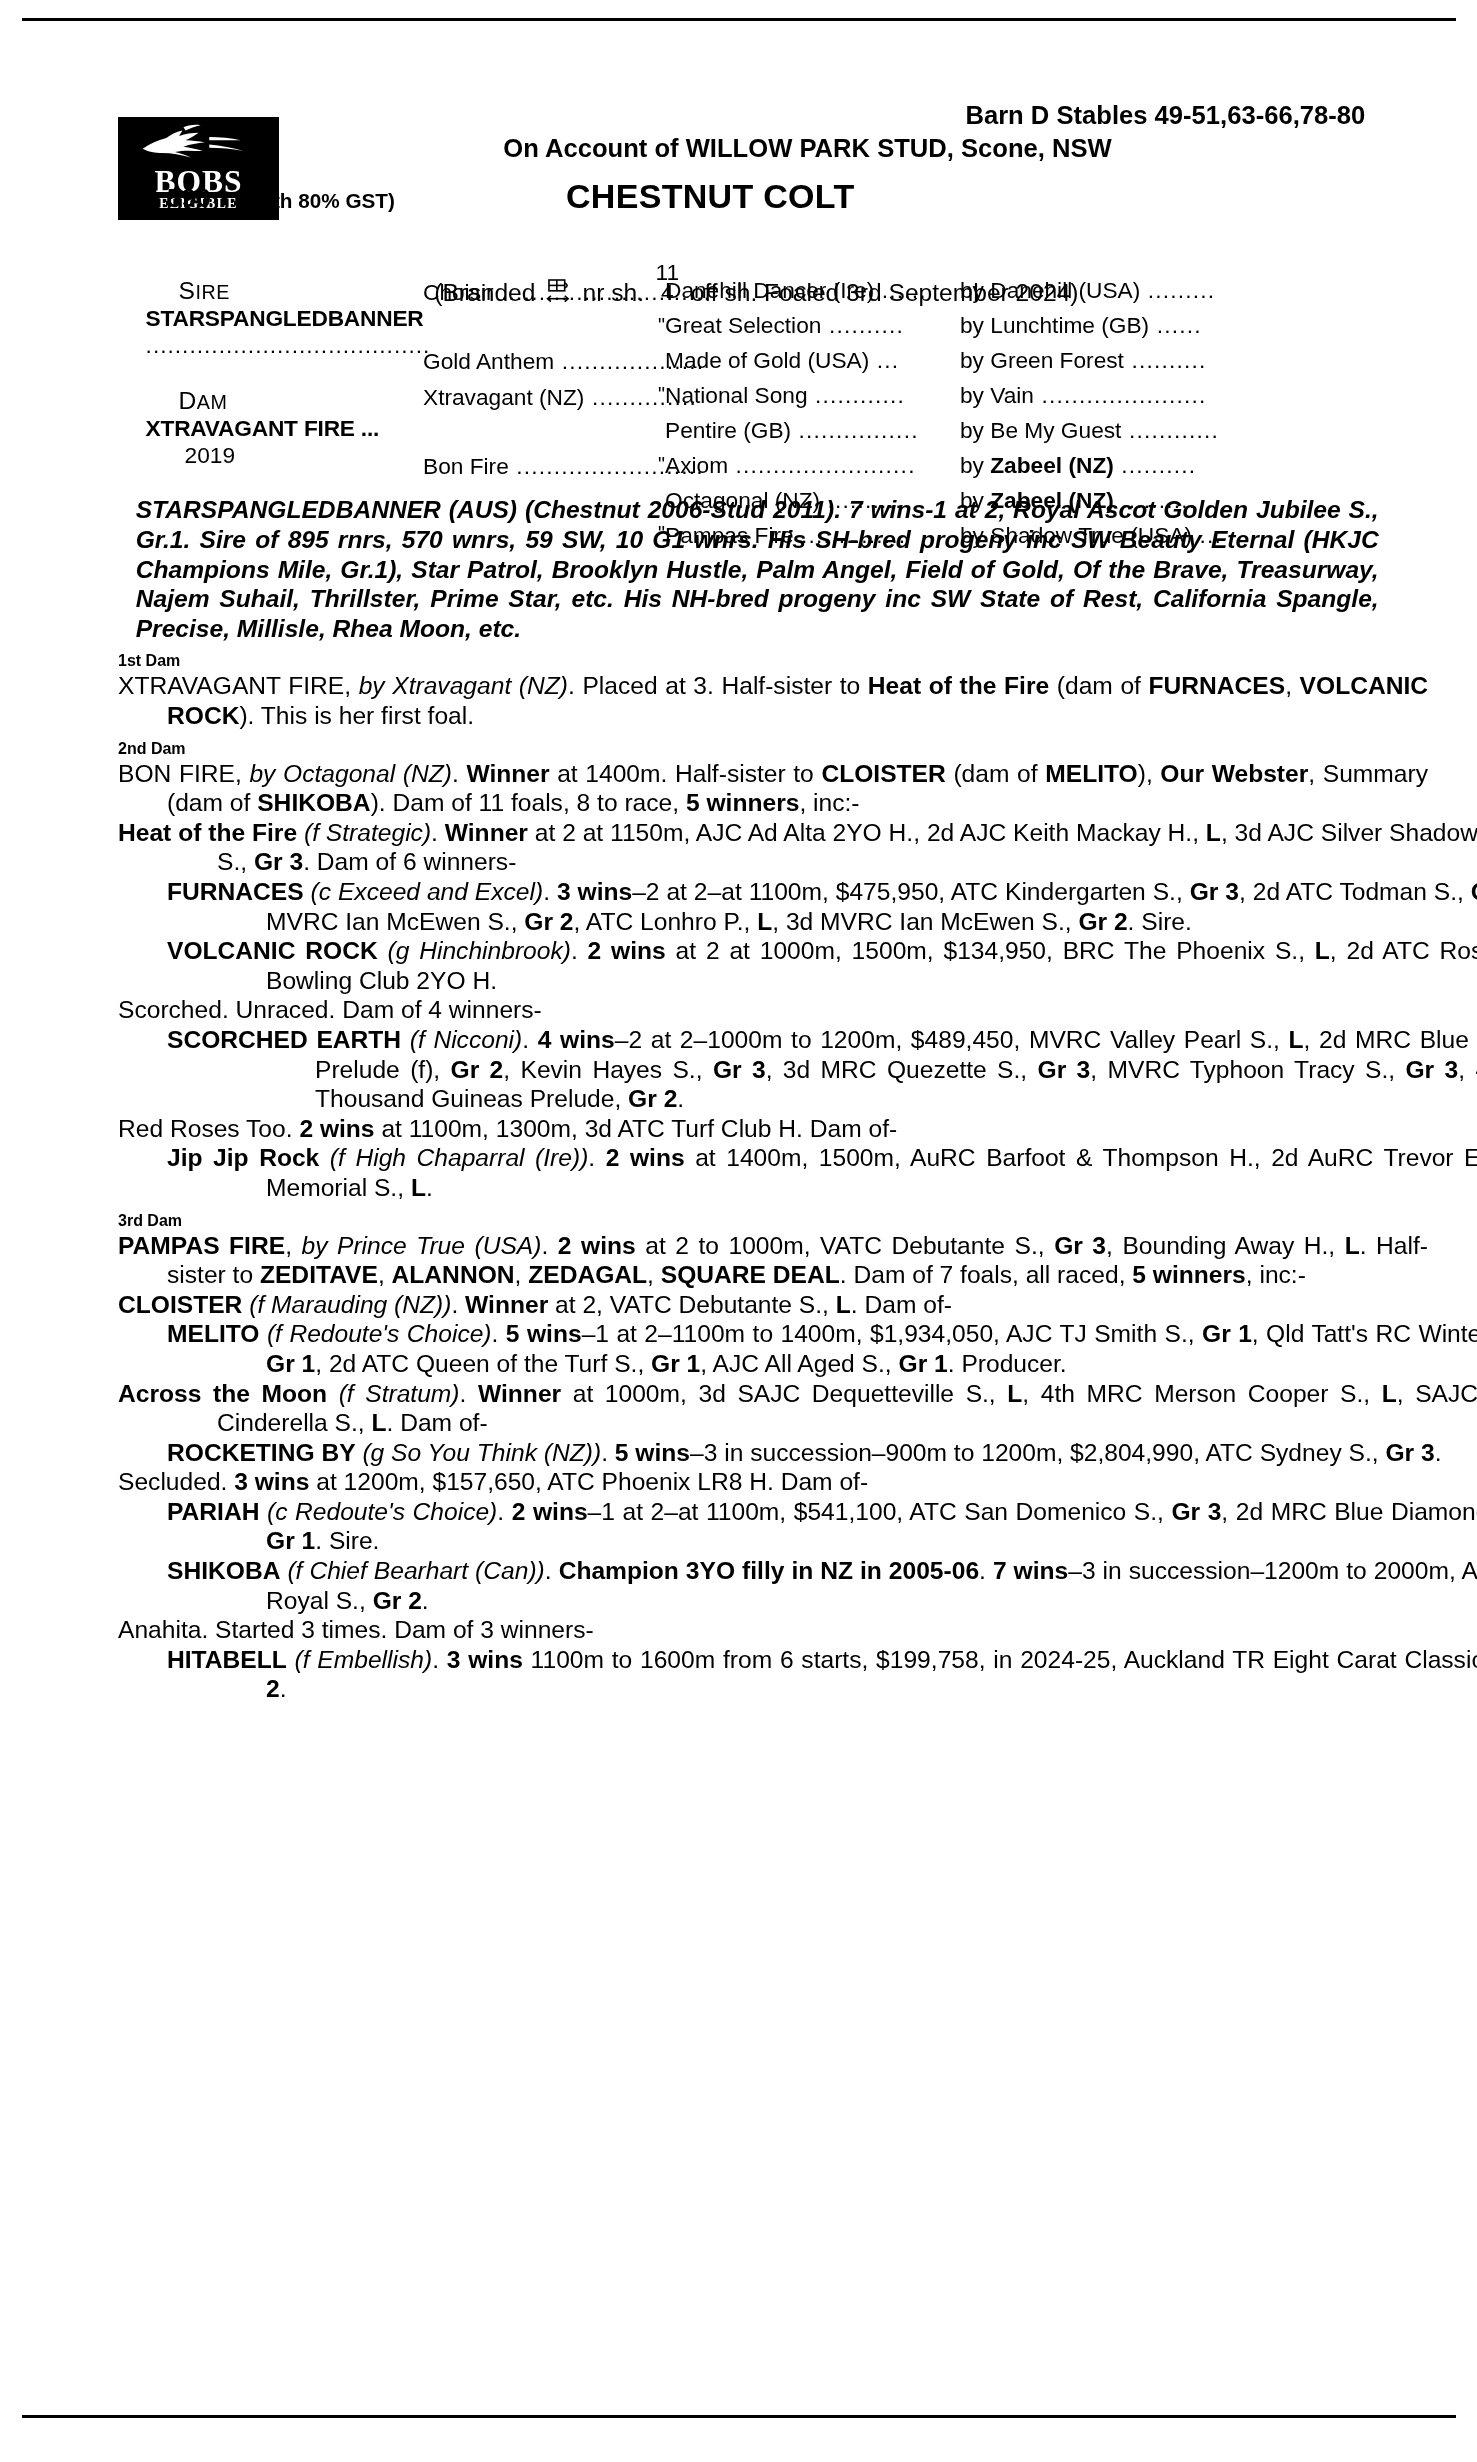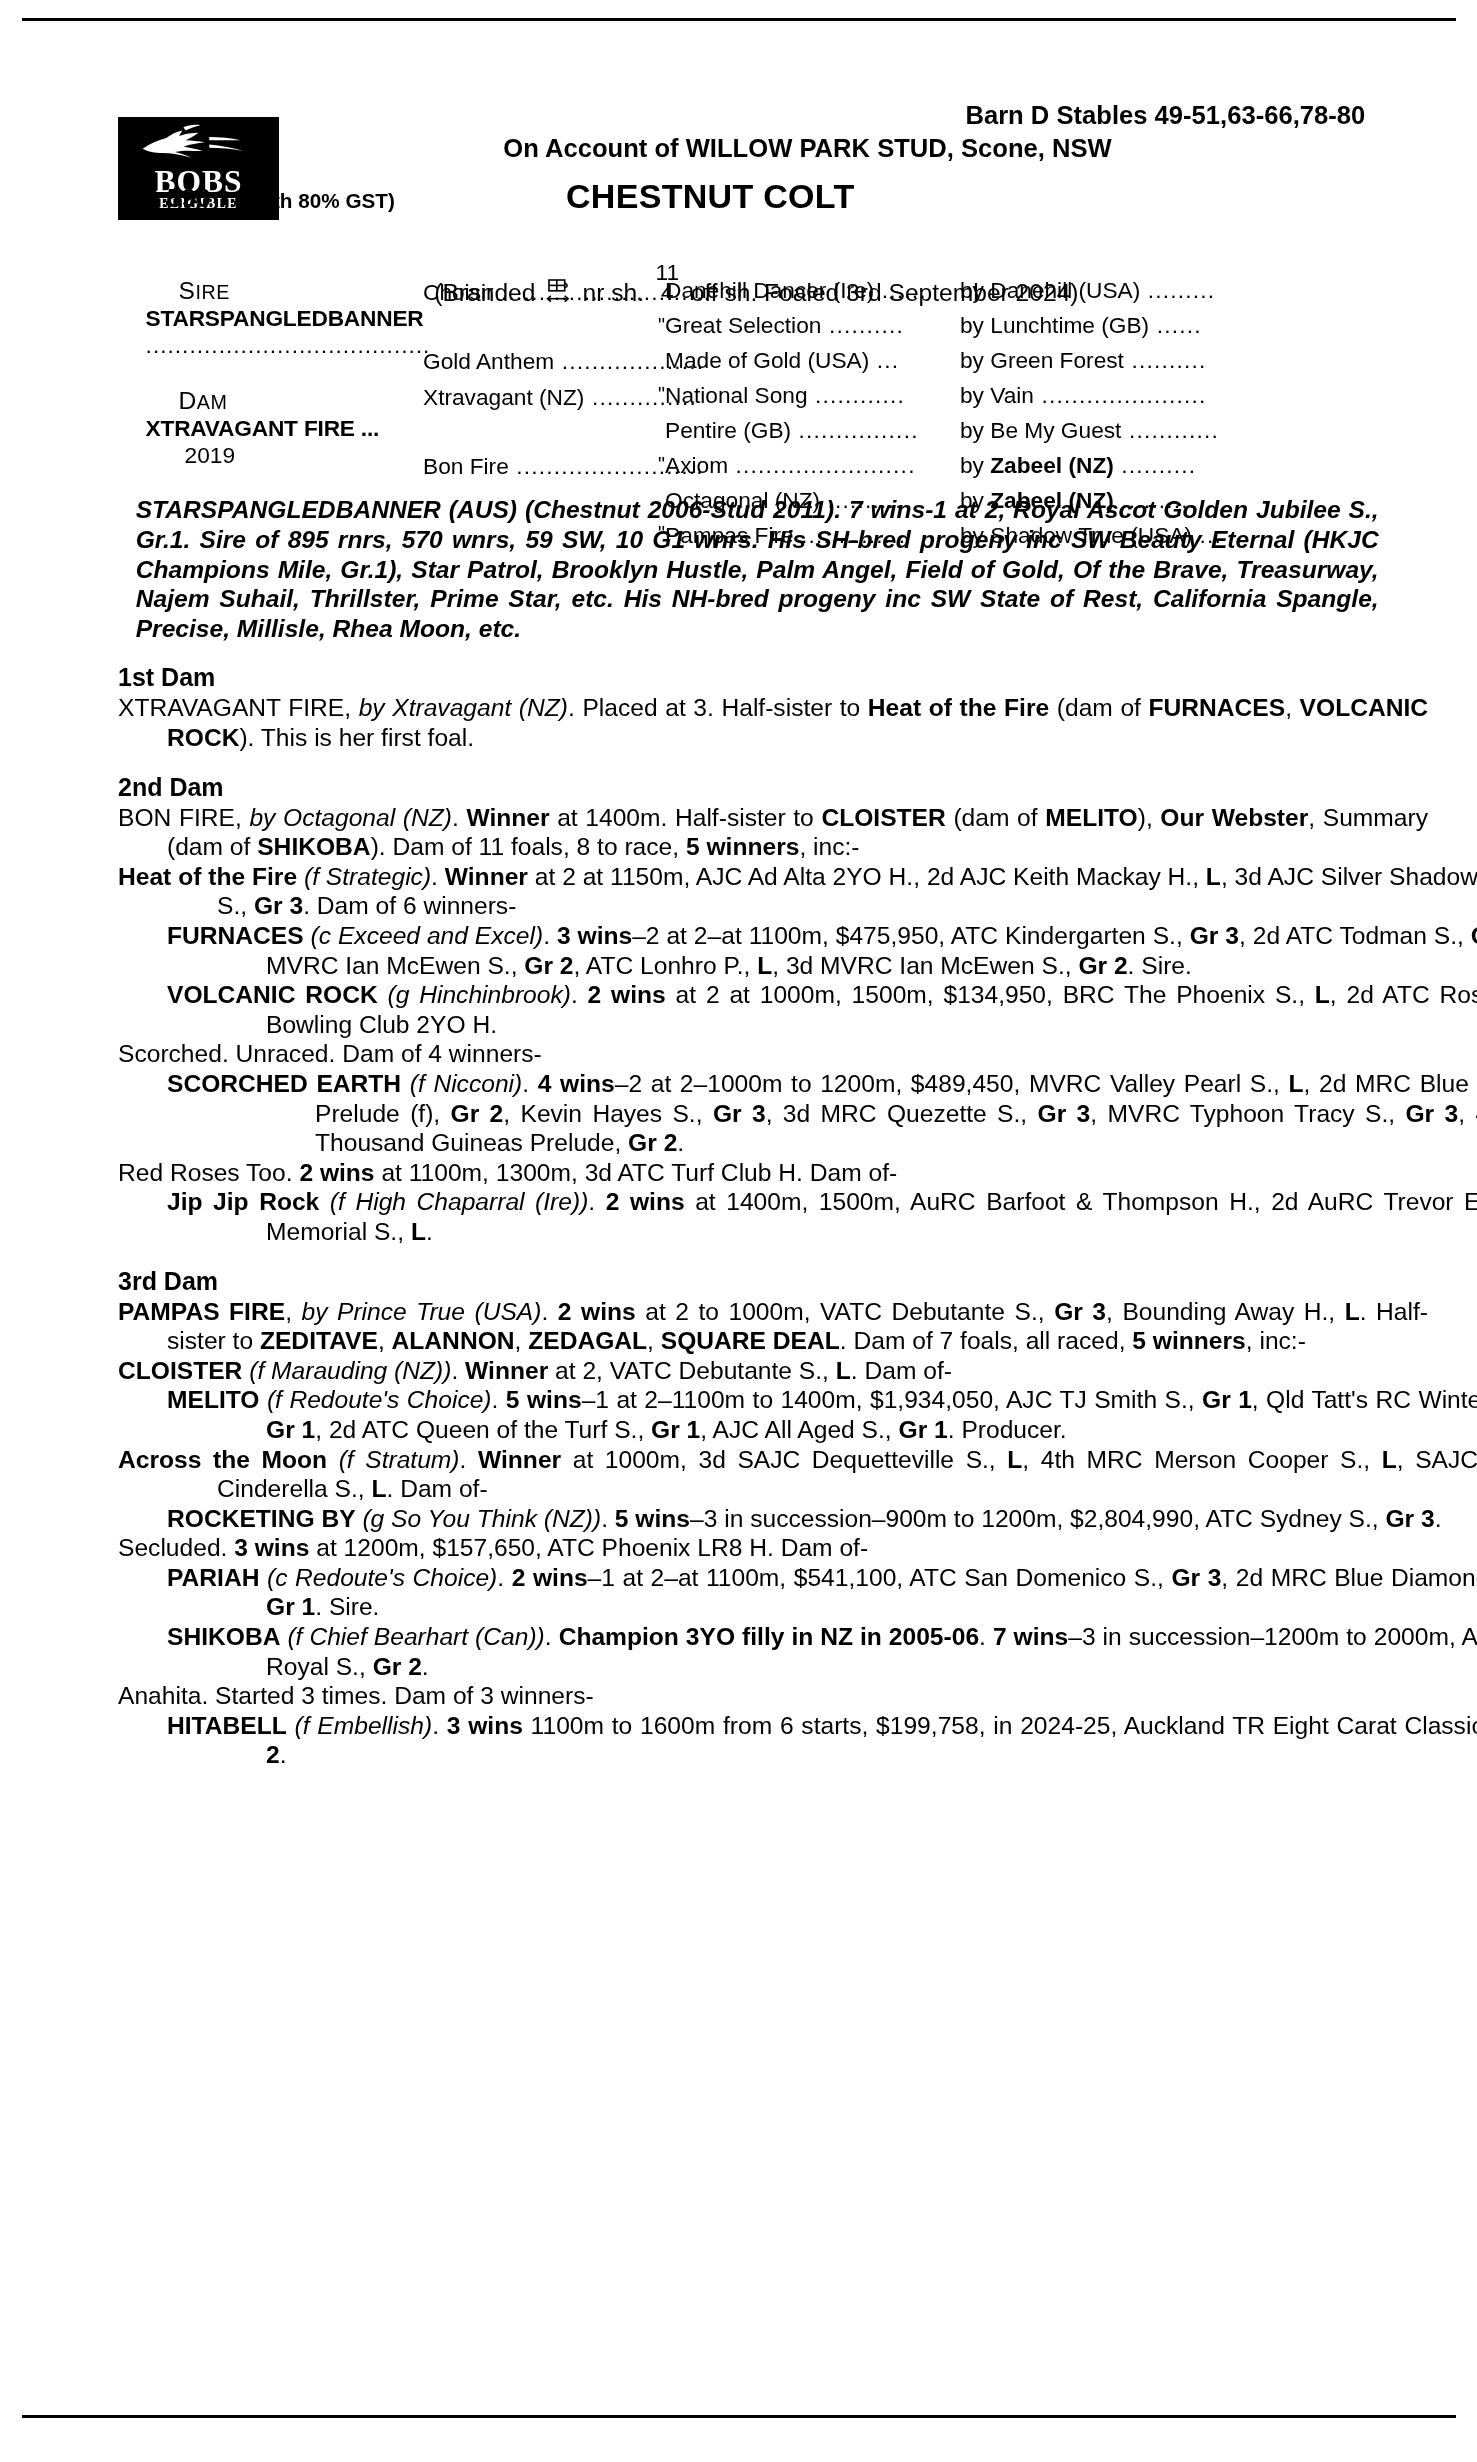--- a/index.html
+++ b/index.html
@@ -225,22 +225,22 @@
     line-height: 29.6px;
     font-weight: 700;
     font-style: italic;
     text-align: justify;
     text-justify: inter-word;
   }
 
   
   .dam-head {
     font-weight: 700;
-    font-size: 25px;
-    margin-top: 20px;
+    font-size: 16px;
+    margin-top: 9px;
     margin-bottom: 1px;
   }
   .para {
     font-size: 24.6px;
     line-height: 29.6px;
     text-align: justify;
     text-justify: inter-word;
     width: 1261px;
     margin-bottom: 0px;
   }

